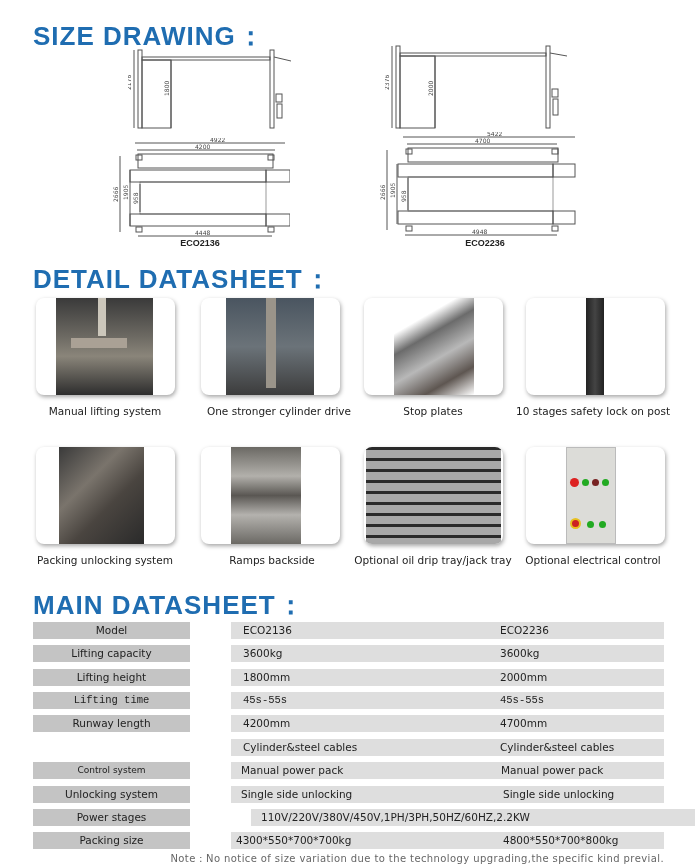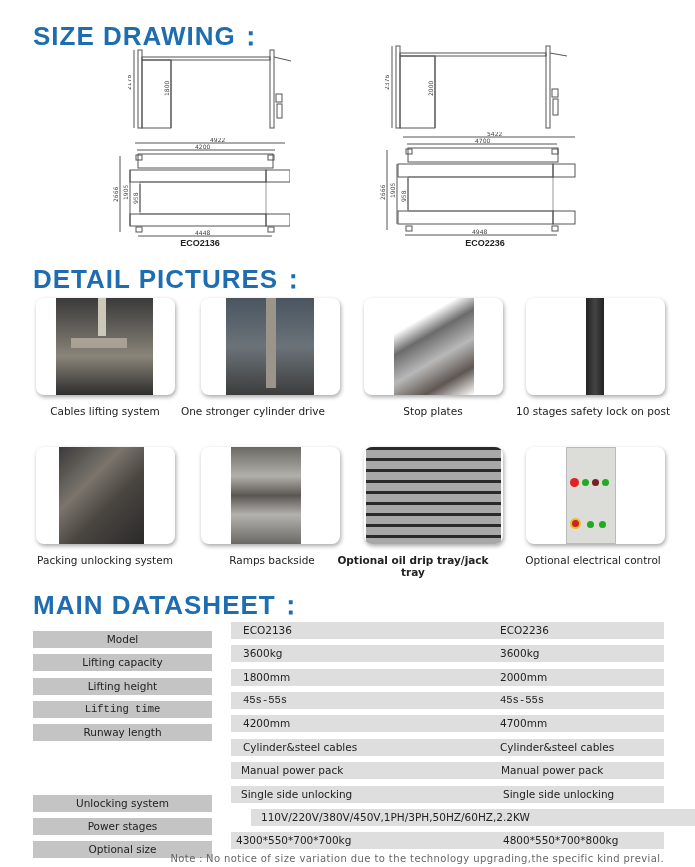--- a/index.html
+++ b/index.html
@@ -29,21 +29,21 @@
   }
   .pic-card .photo { position: absolute; top: 0; bottom: 0; }
   .pic-caption {
     position: absolute; width: 170px; text-align: center;
     font-family: "DejaVu Sans", sans-serif; font-size: 10.5px; color: #222;
   }
 
   
   .ds-row { position: absolute; left: 33px; width: 631px; height: 17px; }
   .ds-label {
-    position: absolute; left: 0; top: 9px; width: 179px; height: 17px;
+    position: absolute; left: 0; top: 0; width: 157px; height: 17px;
     background: #c4c4c4; text-align: center; line-height: 17px;
     font-size: 10.5px; color: #222;
   }
   .ds-label.small { font-size: 9px; }
   .ds-val {
     position: absolute; top: 0; height: 17px; background: #dedede;
     line-height: 17px; font-size: 10.5px; color: #222;
   }
   .ds-v1 { left: 198px; width: 232px; padding-left: 12px; }
   .ds-v2 { left: 430px; width: 201px; padding-left: 37px; }
@@ -144,37 +144,37 @@
     <text x="100" y="11" font-size="6" fill="#444">4700</text>
     <text x="97" y="102" font-size="6" fill="#444">4948</text>
     <text x="10" y="68" font-size="6" fill="#444" transform="rotate(-90 10 68)">2666</text>
     <text x="20" y="66" font-size="6" fill="#444" transform="rotate(-90 20 66)">1905</text>
     <text x="31" y="70" font-size="6" fill="#444" transform="rotate(-90 31 70)">958</text>
   </svg>
 </div>
 <div class="model-label" style="left:455px; top:238px; width:60px;">ECO2236</div>
 
 <div class="section-title" style="top:262px;">
-  <span>DETAIL  PICTURES</span><span class="colon">：</span>
+  <span>DETAIL  DATASHEET</span><span class="colon">：</span>
 </div>
 
 <div class="pic-card" style="left:36px; top:298px;">
   <div class="photo" style="left:20px; width:97px; background:linear-gradient(180deg,#3a3a3a 0%,#6d6a63 40%,#8a857a 60%,#2d2d2d 100%);">
     <div style="position:absolute;left:42px;top:0;width:8px;height:38px;background:#ccc7bb;"></div>
     <div style="position:absolute;left:15px;top:40px;width:56px;height:10px;background:#aaa195;"></div>
   </div>
 </div>
-<div class="pic-caption" style="left:20px; top:405px;">Cables lifting system</div>
+<div class="pic-caption" style="left:20px; top:405px;">Manual lifting system</div>
 
 <div class="pic-card" style="left:201px; top:298px;">
   <div class="photo" style="left:25px; width:88px; background:linear-gradient(180deg,#4a5560 0%,#6b7379 50%,#3c3c3c 100%);">
     <div style="position:absolute;left:40px;top:0;width:10px;height:90px;background:#9a948a;"></div>
   </div>
 </div>
-<div class="pic-caption" style="left:168px; top:405px;">One stronger cylinder drive</div>
+<div class="pic-caption" style="left:194px; top:405px;">One stronger cylinder drive</div>
 
 <div class="pic-card" style="left:364px; top:298px;">
   <div class="photo" style="left:30px; width:80px; background:linear-gradient(150deg,#ffffff 0%,#ffffff 25%,#6b6b6b 40%,#b8b8b8 60%,#5e5651 80%,#ffffff 100%);"></div>
 </div>
 <div class="pic-caption" style="left:348px; top:405px;">Stop plates</div>
 
 <div class="pic-card" style="left:526px; top:298px;">
   <div class="photo" style="left:60px; width:18px; background:linear-gradient(90deg,#222 0%,#444 50%,#222 100%);"></div>
 </div>
 <div class="pic-caption" style="left:508px; top:405px;">10 stages safety lock on post</div>
@@ -185,21 +185,21 @@
 <div class="pic-caption" style="left:20px; top:554px;">Packing unlocking system</div>
 
 <div class="pic-card" style="left:201px; top:447px;">
   <div class="photo" style="left:30px; width:70px; background:linear-gradient(180deg,#6b6964 0%,#b2b0ab 30%,#5a5753 50%,#b4b2ae 70%,#6b6964 100%);"></div>
 </div>
 <div class="pic-caption" style="left:187px; top:554px;">Ramps backside</div>
 
 <div class="pic-card" style="left:364px; top:447px;">
   <div class="photo" style="left:2px; right:2px; background:repeating-linear-gradient(180deg,#2a2a2a 0px,#2a2a2a 3px,#a8a8a8 3px,#a8a8a8 11px);"></div>
 </div>
-<div class="pic-caption" style="left:328px; top:554px;font-weight:bold;">Optional oil drip tray/jack tray</div>
+<div class="pic-caption" style="left:348px; top:554px;">Optional oil drip tray/jack tray</div>
 
 <div class="pic-card" style="left:526px; top:447px;">
   <div class="photo" style="left:40px; width:50px; background:#dcdcd8; border:1px solid #bbb;">
     <div style="position:absolute;left:3px;top:30px;width:9px;height:9px;border-radius:50%;background:#d22;"></div>
     <div style="position:absolute;left:15px;top:31px;width:7px;height:7px;border-radius:50%;background:#2a2;"></div>
     <div style="position:absolute;left:25px;top:31px;width:7px;height:7px;border-radius:50%;background:#722;"></div>
     <div style="position:absolute;left:35px;top:31px;width:7px;height:7px;border-radius:50%;background:#2a2;"></div>
     <div style="position:absolute;left:3px;top:70px;width:11px;height:11px;border-radius:50%;background:#c22;border:2px solid #e8c020;"></div>
     <div style="position:absolute;left:20px;top:73px;width:7px;height:7px;border-radius:50%;background:#2a2;"></div>
     <div style="position:absolute;left:32px;top:73px;width:7px;height:7px;border-radius:50%;background:#2a2;"></div>
@@ -234,31 +234,32 @@
 <div class="ds-row" style="top:715px;">
   <div class="ds-label">Runway length</div>
   <div class="ds-val ds-v1">4200mm</div>
   <div class="ds-val ds-v2">4700mm</div>
 </div>
 <div class="ds-row" style="top:739px;">
   <div class="ds-val ds-v1">Cylinder&amp;steel cables</div>
   <div class="ds-val ds-v2">Cylinder&amp;steel cables</div>
 </div>
 <div class="ds-row" style="top:762px;">
+  <div class="ds-label small">Control system</div>
   <div class="ds-val ds-v1" style="padding-left:10px;">Manual power pack</div>
   <div class="ds-val ds-v2" style="padding-left:38px;">Manual power pack</div>
 </div>
 <div class="ds-row" style="top:786px;">
   <div class="ds-label">Unlocking system</div>
   <div class="ds-val ds-v1" style="padding-left:10px;">Single side unlocking</div>
   <div class="ds-val ds-v2" style="padding-left:40px;">Single side unlocking</div>
 </div>
 <div class="ds-row" style="top:809px;">
   <div class="ds-label">Power stages</div>
   <div class="ds-val ds-full" style="padding-left:10px;">110V/220V/380V/450V,1PH/3PH,50HZ/60HZ,2.2KW</div>
 </div>
 <div class="ds-row" style="top:832px;">
-  <div class="ds-label">Optional size</div>
+  <div class="ds-label">Packing size</div>
   <div class="ds-val ds-v1" style="padding-left:5px;">4300*550*700*700kg</div>
   <div class="ds-val ds-v2" style="padding-left:40px;">4800*550*700*800kg</div>
 </div>
 
 <div class="note">Note：No notice of size variation due to the technology upgrading,the specific kind previal.</div>
 
 </body></html>

